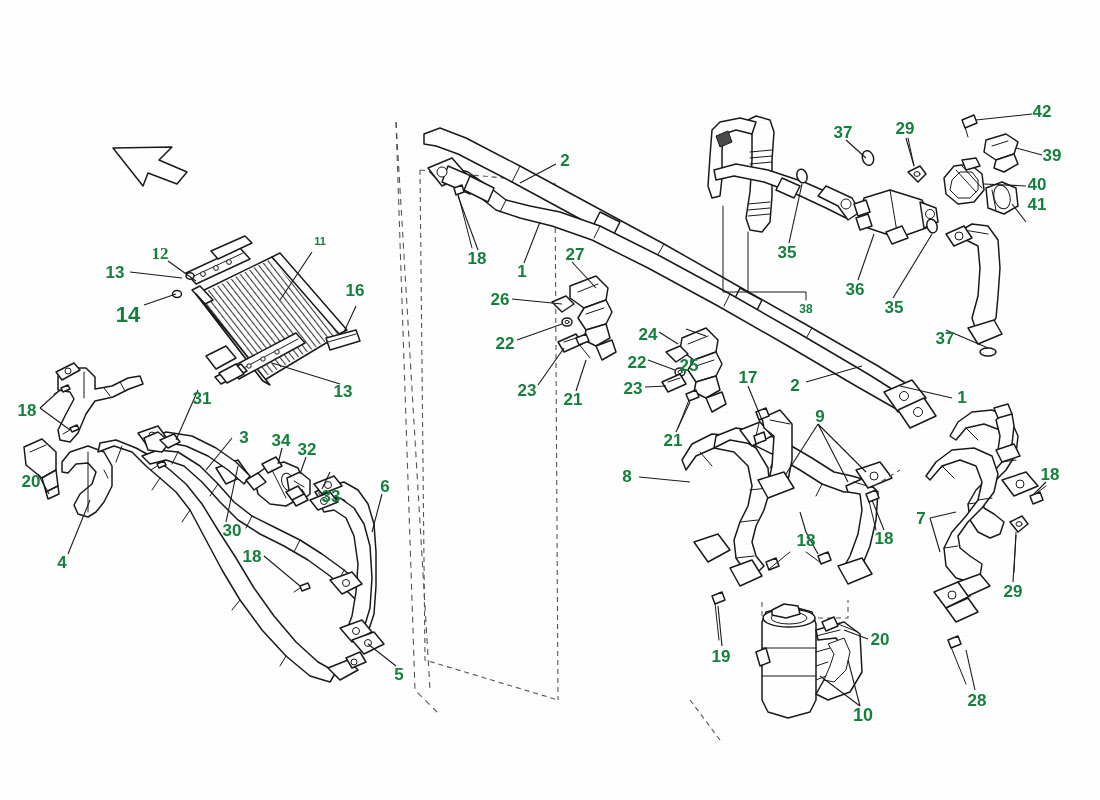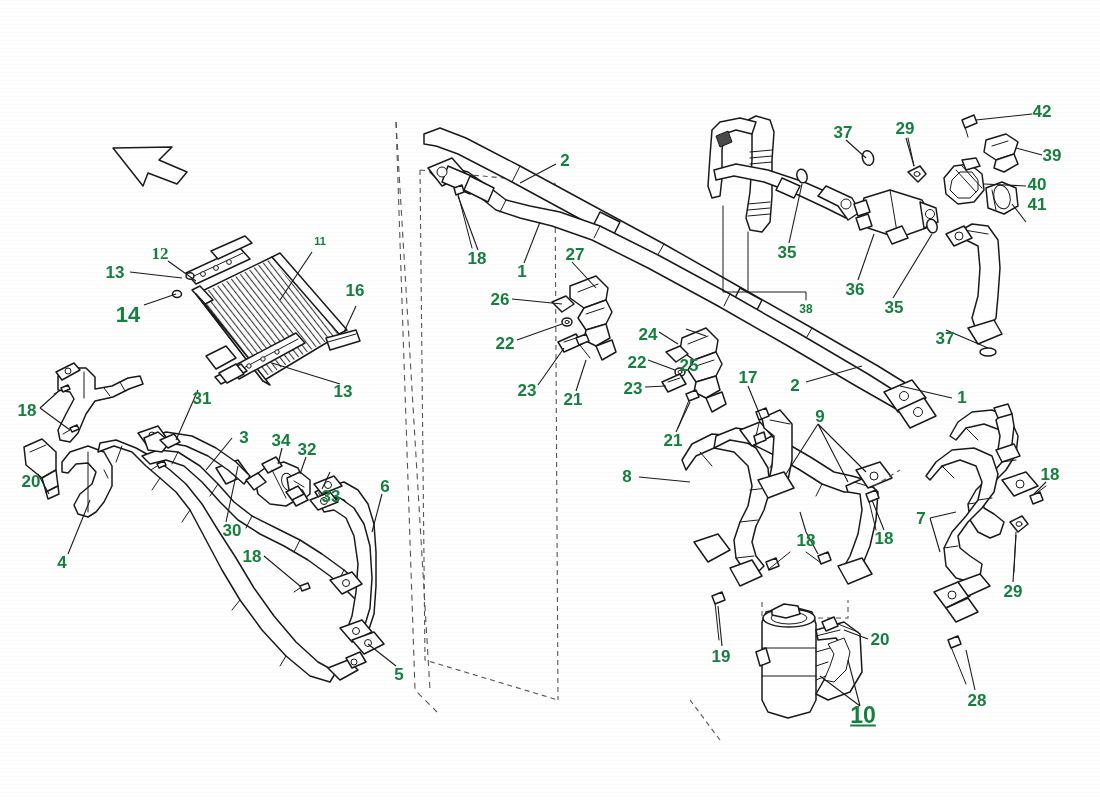--- a/index.html
+++ b/index.html
@@ -604,21 +604,21 @@
       <div class="cal" style="left: 820px; top: 416px; font-size: 17px;">9</div>
       <div class="cal" style="left: 627px; top: 476px; font-size: 17px;">8</div>
       <div class="cal" style="left: 806px; top: 540px; font-size: 17px;">18</div>
       <div class="cal" style="left: 884px; top: 538px; font-size: 17px;">18</div>
       <div class="cal" style="left: 1050px; top: 474px; font-size: 17px;">18</div>
       <div class="cal" style="left: 921px; top: 518px; font-size: 17px;">7</div>
       <div class="cal" style="left: 1013px; top: 591px; font-size: 17px;">29</div>
       <div class="cal" style="left: 977px; top: 700px; font-size: 17px;">28</div>
       <div class="cal" style="left: 721px; top: 656px; font-size: 17px;">19</div>
       <div class="cal" style="left: 880px; top: 639px; font-size: 17px;">20</div>
-      <div class="cal" style="left: 863px; top: 715px; font-size: 23px; text-decoration: underline;">10</div>
+      <div class="cal" style="left: 863px; top: 715px; font-size: 18px;">10</div>
       <div class="cal" style="left: 843px; top: 132px; font-size: 17px;">37</div>
       <div class="cal" style="left: 905px; top: 128px; font-size: 17px;">29</div>
       <div class="cal" style="left: 1042px; top: 111px; font-size: 17px;">42</div>
       <div class="cal" style="left: 1052px; top: 155px; font-size: 17px;">39</div>
       <div class="cal" style="left: 1037px; top: 184px; font-size: 17px;">40</div>
       <div class="cal" style="left: 1037px; top: 204px; font-size: 17px;">41</div>
       <div class="cal" style="left: 787px; top: 252px; font-size: 17px;">35</div>
       <div class="cal" style="left: 855px; top: 289px; font-size: 17px;">36</div>
       <div class="cal" style="left: 894px; top: 307px; font-size: 17px;">35</div>
       <div class="cal" style="left: 806px; top: 309px; font-size: 12px;">38</div>

